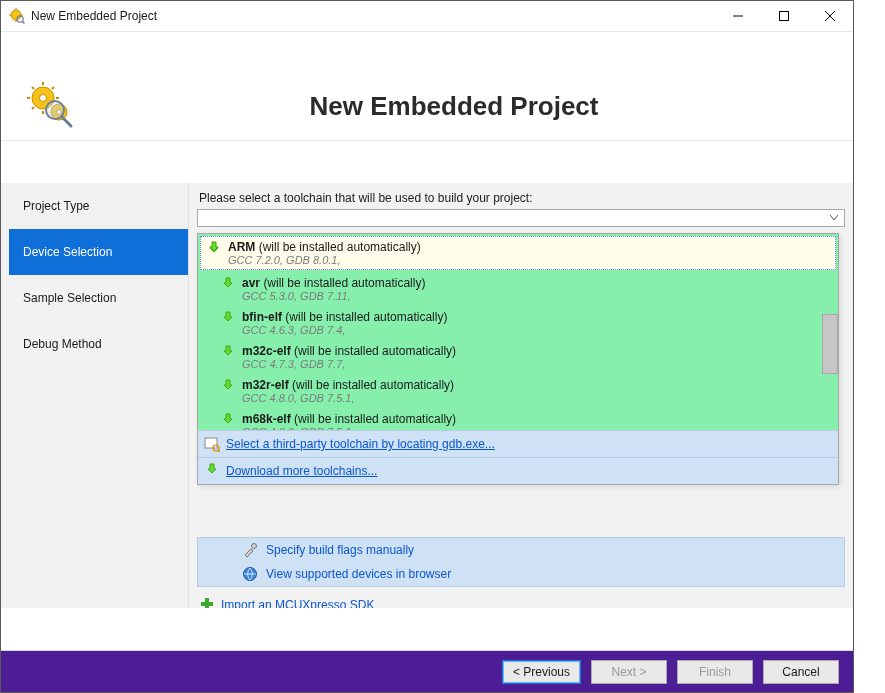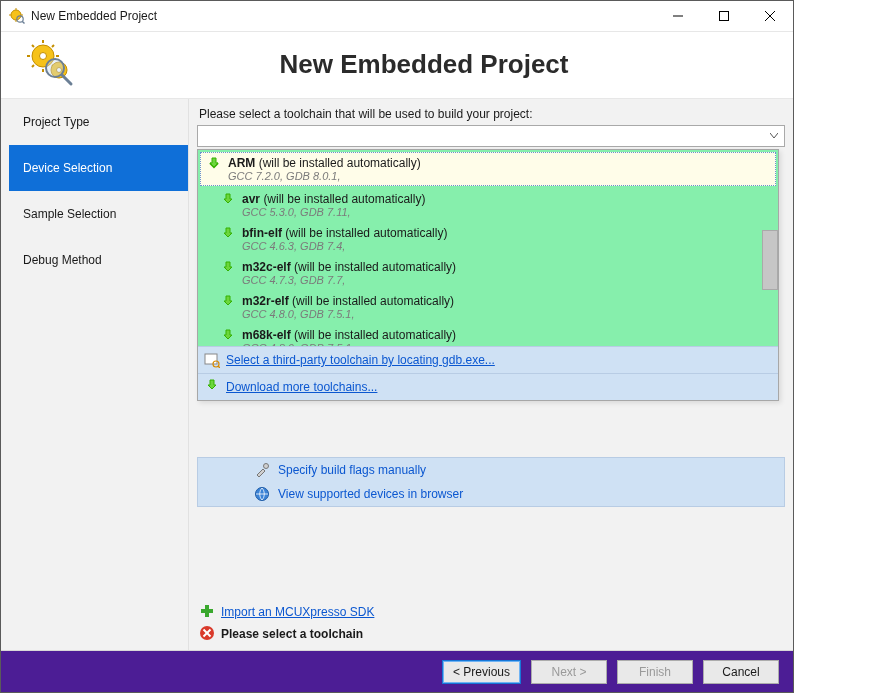--- a/index.html
+++ b/index.html
@@ -1,17 +1,17 @@
 <!DOCTYPE html>
 <html><head>
 <meta charset="utf-8">
 <style>
   * { box-sizing: border-box; }
   html, body { margin: 0; padding: 0; font-family: "Segoe UI", Tahoma, sans-serif; font-size: 12px; color: #1a1a1a; background: #fff; }
-  .window { width: 794px; height: 693px; border: 1px solid #5a5a5a; display: flex; flex-direction: column; background: #fff; }
+  .window { width: 854px; height: 693px; border: 1px solid #5a5a5a; display: flex; flex-direction: column; background: #fff; gap: 42px; }
   .titlebar { height: 31px; display: flex; align-items: center; padding-left: 8px; background: #fff; border-bottom: 1px solid #e7e7e7; }
   .titlebar .title { margin-left: 6px; font-size: 12px; }
   .win-controls { margin-left: auto; display: flex; height: 100%; }
   .win-btn { width: 46px; display: flex; align-items: center; justify-content: center; }
   .win-btn svg { stroke: #000; }
   .header-area { display: flex; align-items: center; padding: 8px 20px 10px 20px; border-bottom: 1px solid #e7e7e7; background: #fff; }
   .header-icon { width: 48px; height: 48px; flex: 0 0 48px; margin-left: 6px; }
   .app-title { flex: 1; text-align: center; font-size: 26px; font-weight: 600; color: #2b2b2b; }
   .body { flex: 1; display: flex; overflow: hidden; position: relative; background: #f2f2f2; }
   .sidebar { width: 188px; border-right: 1px solid #e1e1e1; background: #f2f2f2; padding-left: 8px; }
@@ -26,21 +26,21 @@
   .tc-item { display: flex; align-items: flex-start; padding: 4px 22px; gap: 6px; }
   .tc-item.sel { background: #fffde9; border: 1px dotted #6b93cf; margin:2px; padding:3px 5px;}
   .tc-lines .l1 { font-size: 12px; }
   .tc-lines .l1 b { font-weight: 700; }
   .tc-lines .l2 { font-size: 11px; color: #7b7b7b; font-style: italic; }
   .dl-arrow { width: 16px; height: 16px; flex: 0 0 16px; margin-top: 1px; }
   .list-footer { background: #cfe1f4; }
   .lf-row { display: flex; align-items: center; gap: 6px; padding: 5px 6px; border-top: 1px solid #b8cce4; }
   .lf-row a { color: #0b57d0; text-decoration: underline; cursor: pointer; }
   .suggest-box { margin-top: 310px; background: #cfe1f4; border: 1px solid #b8cce4; padding: 0; }
-  .sg-row { display: flex; align-items: center; gap: 8px; padding: 4px 44px; margin-left: 12px; }
+  .sg-row { display: flex; align-items: center; gap: 8px; padding: 4px 44px; }
   .sg-row span { color: #0b57d0; }
   .bottom-info { margin-top: auto; padding: 6px 2px 6px 2px; }
   .bi-row { display: flex; align-items: flex-end; gap: 6px; padding: 3px 0; }
   .bi-row a { color: #0b57d0; text-decoration: underline; cursor: pointer; }
   .bi-row.bold { font-weight: 700; }
   .footer { height: 42px; border-top: 1px solid #d8d8d8; background: #4c1d95; display: flex; align-items: center; justify-content: flex-end; gap: 10px; padding-right: 14px; }
   .btn { min-width: 76px; height: 24px; padding: 0 10px; background: #e9e9e9; border: 1px solid #acacac; font-size: 12px; display:flex; align-items:center; justify-content:center; cursor:pointer;}
   .btn.default { border: 1px solid #1677d7; box-shadow: inset 0 0 0 1px #6fb3f4; }
   .btn.dis { color: #9a9a9a; }
   .ico { width:16px; height:16px; flex:0 0 16px; }

